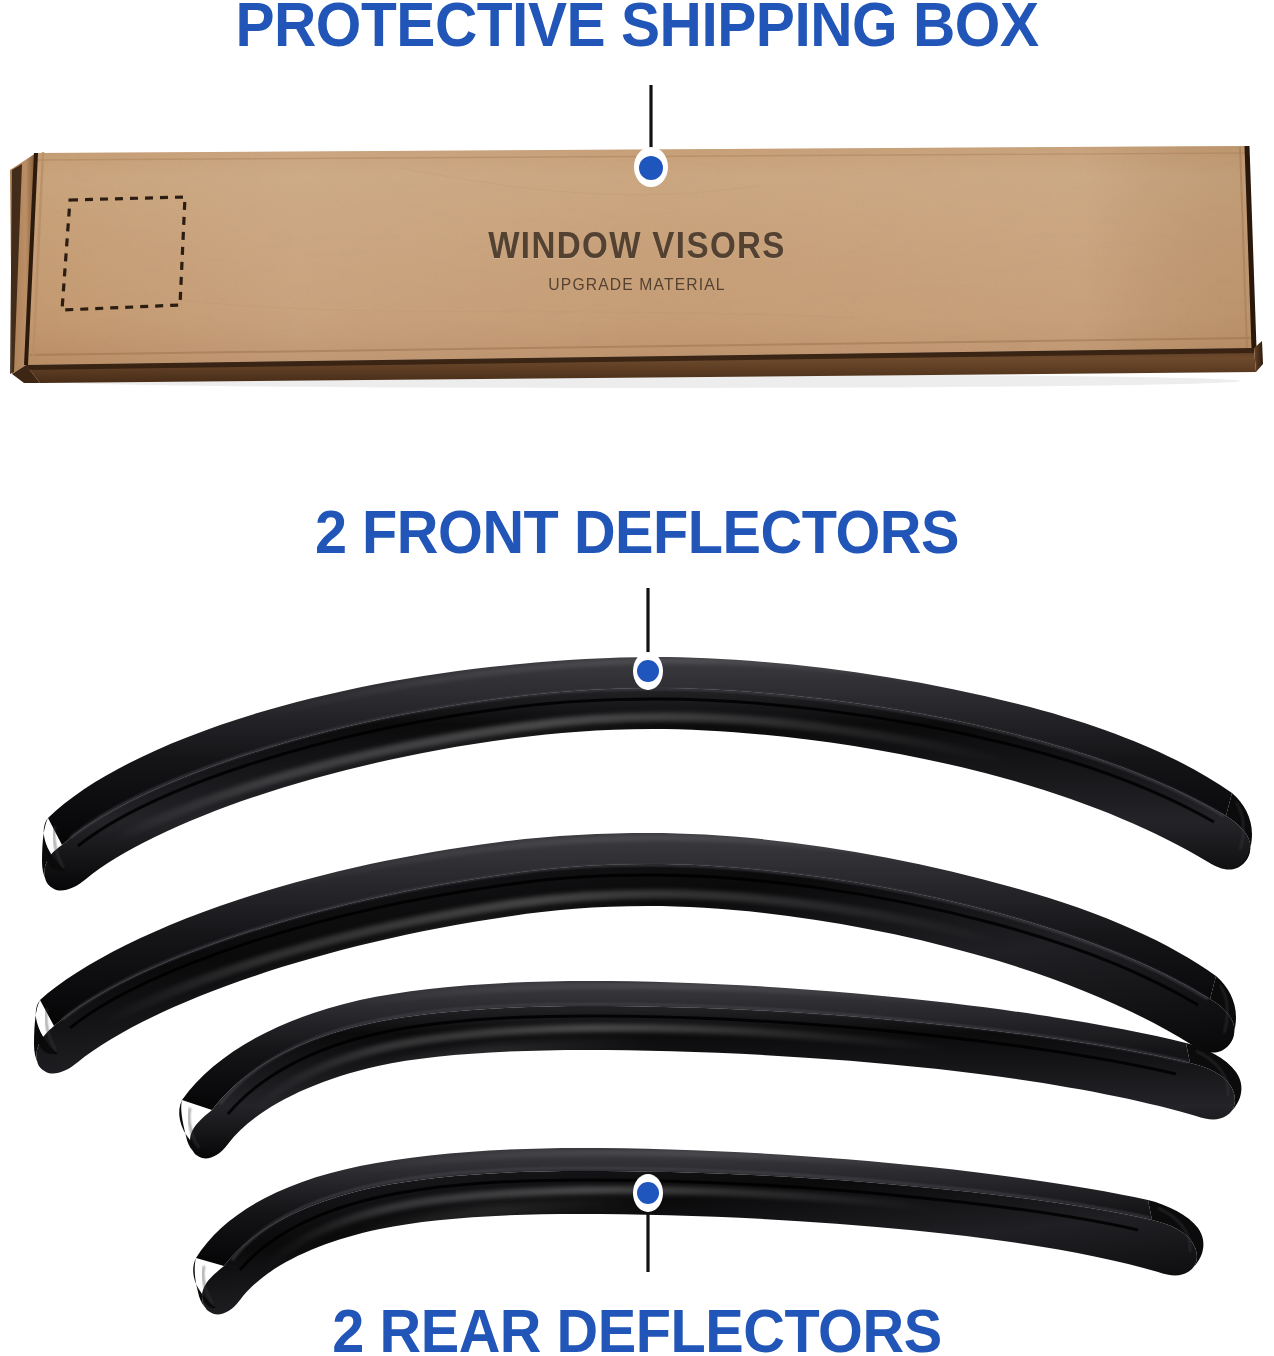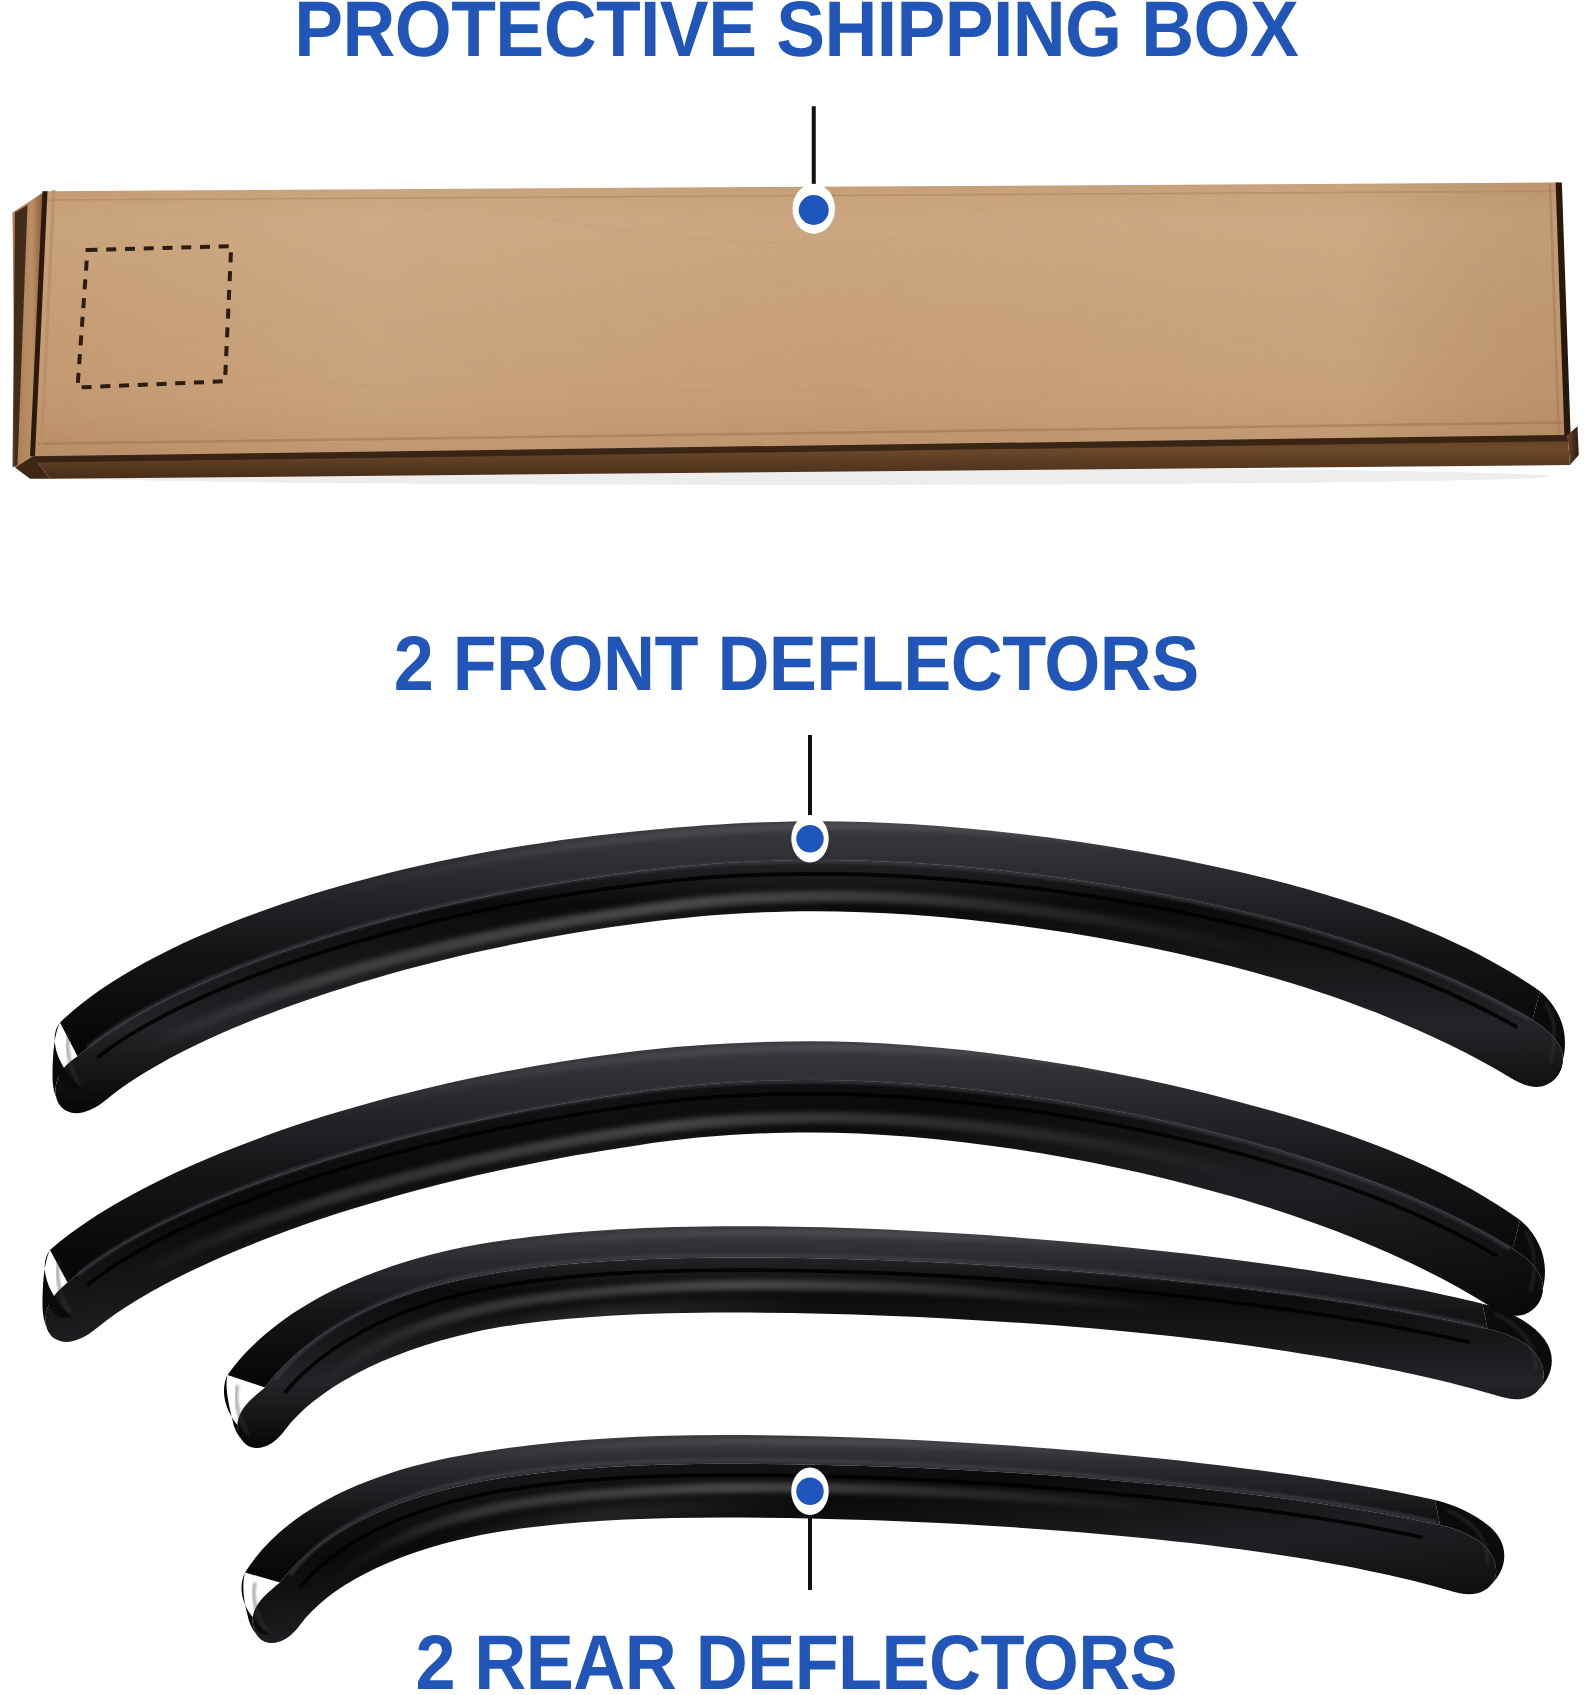--- a/index.html
+++ b/index.html
@@ -145,20 +145,27 @@
     <path d="M 26,365 L 1254,348 L 1256,372 L 40,383 Z" fill="url(#boxFrontGrad)"></path>
     <path d="M 26,365 L 1254,348 L 1254,353 L 26,370 Z" fill="#2b1a0e" opacity="0.75"></path>
 
     <path d="M 1254,348 L 1262,341 L 1263,364 L 1256,372 Z" fill="url(#boxRightEdgeGrad)"></path>
 
     <path d="M 26,365 L 12,374 L 24,383 L 40,383 Z" fill="#3d2614"></path>
 
     <path d="M 70,200 L 185,197 L 180,305 L 62,310 Z" fill="none" stroke="#2b1d11" stroke-width="3.2" stroke-dasharray="8 7" stroke-linecap="butt"></path>
   </svg>
 
+  <div style="position:absolute; left:0; top:225px; width:1274px; text-align:center; pointer-events:none;">
+    <div style="font-family:'Liberation Sans', sans-serif; font-weight:bold; font-size:36px;
+                letter-spacing:1.5px; color:#4a392c; transform:scaleX(0.92); opacity:0.92;
+                text-shadow:0 1px 0 rgba(255,255,255,0.18);">WINDOW VISORS</div>
+    <div style="font-family:'Liberation Sans', sans-serif; font-weight:normal; font-size:16.5px;
+                letter-spacing:1.2px; color:#463527; margin-top:8px; transform:scaleX(0.95); opacity:0.88;">UPGRADE MATERIAL</div>
+  </div>
 
   <svg class="svg-layer" viewBox="0 0 1274 1356" xmlns="http://www.w3.org/2000/svg">
     <defs>
       <linearGradient id="defBodyA" x1="0" y1="0" x2="0" y2="1">
         <stop offset="0%" stop-color="#232326"></stop>
         <stop offset="18%" stop-color="#0b0b0c"></stop>
         <stop offset="42%" stop-color="#17171a"></stop>
         <stop offset="66%" stop-color="#242428"></stop>
         <stop offset="86%" stop-color="#131315"></stop>
         <stop offset="100%" stop-color="#060607"></stop>

